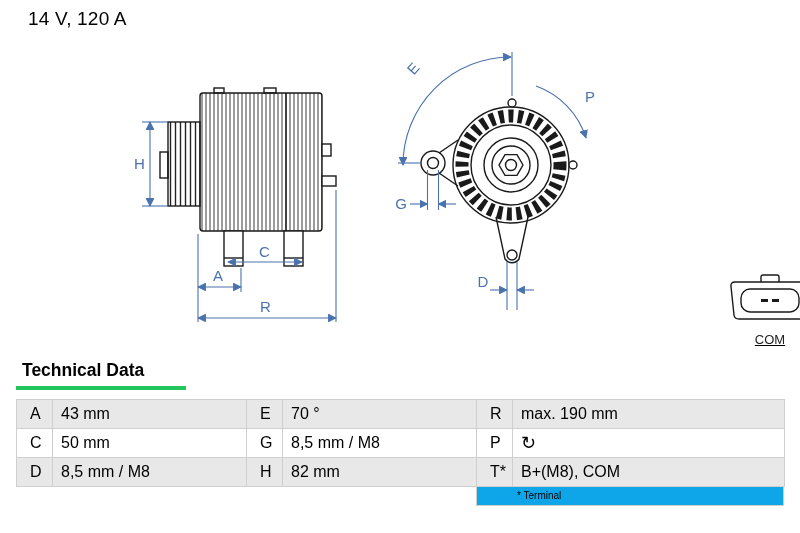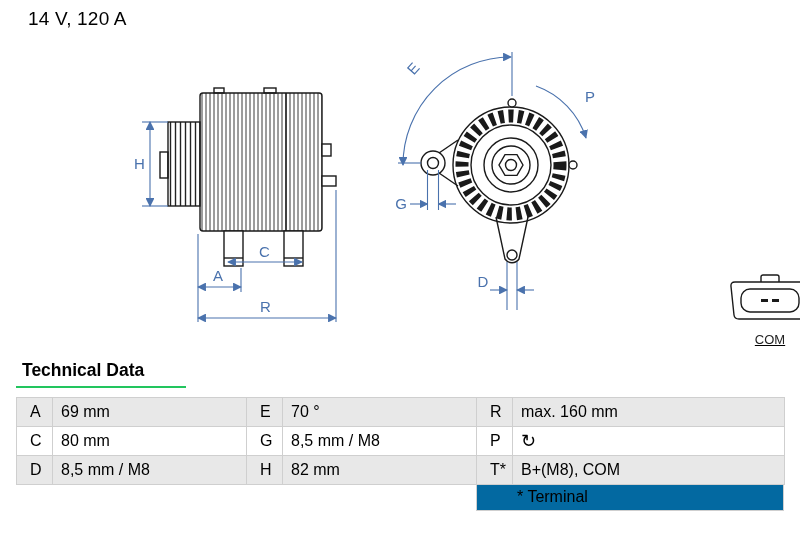--- a/index.html
+++ b/index.html
@@ -23,34 +23,34 @@
   .pin  { stroke:var(--line,#1a1a1a); stroke-width:3; }
   .dim line, .dim path { stroke:var(--accent,#4a72ad); stroke-width:1.1; fill:none; }
   .dimfill { fill:var(--accent,#4a72ad); }
   .dimtext text { fill:var(--accent,#4a72ad); font-size:15px; font-family:"Liberation Sans",sans-serif; }
 
   
   .tech { position:absolute; left:16px; top:360px; width:768px; }
   .tech-title {
     font-size:17.5px; font-weight:bold; display:inline-block;
     padding:0 2px 5px 6px; min-width:170px;
-    border-bottom:2px solid #22c55e; margin-bottom:9px;
+    border-bottom:4px solid #22c55e; margin-bottom:9px;
   }
   table.specs { border-collapse:collapse; width:768px; font-size:16px; table-layout:fixed; }
   table.specs td { border:1px solid var(--border,#cfcfcf); padding:3px 8px; height:29px; vertical-align:middle; }
   table.specs tr:nth-child(odd) { background:var(--row-shade,#e8e8e8); }
   table.specs td.k { padding-left:13px; }
   col.ck  { width:36px; }
   col.cv1 { width:194px; }
   col.cv2 { width:272px; }
   .rot { font-size:18px; line-height:1; }
   .footnote-row {
     width:308px; margin-left:auto;
     border:1px solid var(--border,#cfcfcf); border-top:none;
-    padding:3px 28px 4px 40px; font-size:16px; background:#0369a1;
+    padding:3px 28px 4px 40px; font-size:10px; background:#0ea5e9;
   }
 </style>
 </head>
 <body>
 
 <div class="page">
 
   <div class="spec">14 V, 120 A</div>
 
   <svg class="side-svg" width="230" height="310" viewBox="0 0 230 310">
@@ -180,29 +180,29 @@
         <col class="ck">
           <col class="cv1">
           <col class="ck">
           <col class="cv1">
           <col class="ck">
           <col class="cv2">
       </colgroup>
       <tbody>
         <tr>
           <td class="k">A</td>
-          <td class="v">69 mm</td>
+          <td class="v">43 mm</td>
           <td class="k">E</td>
           <td class="v">70 °</td>
           <td class="k">R</td>
-          <td class="v">max. 160 mm</td>
+          <td class="v">max. 190 mm</td>
         </tr>
         <tr>
           <td class="k">C</td>
-          <td class="v">80 mm</td>
+          <td class="v">50 mm</td>
           <td class="k">G</td>
           <td class="v">8,5 mm / M8</td>
           <td class="k">P</td>
           <td class="v">
             <span class="rot">↻</span>
           </td>
         </tr>
         <tr>
           <td class="k">D</td>
           <td class="v">8,5 mm / M8</td>

